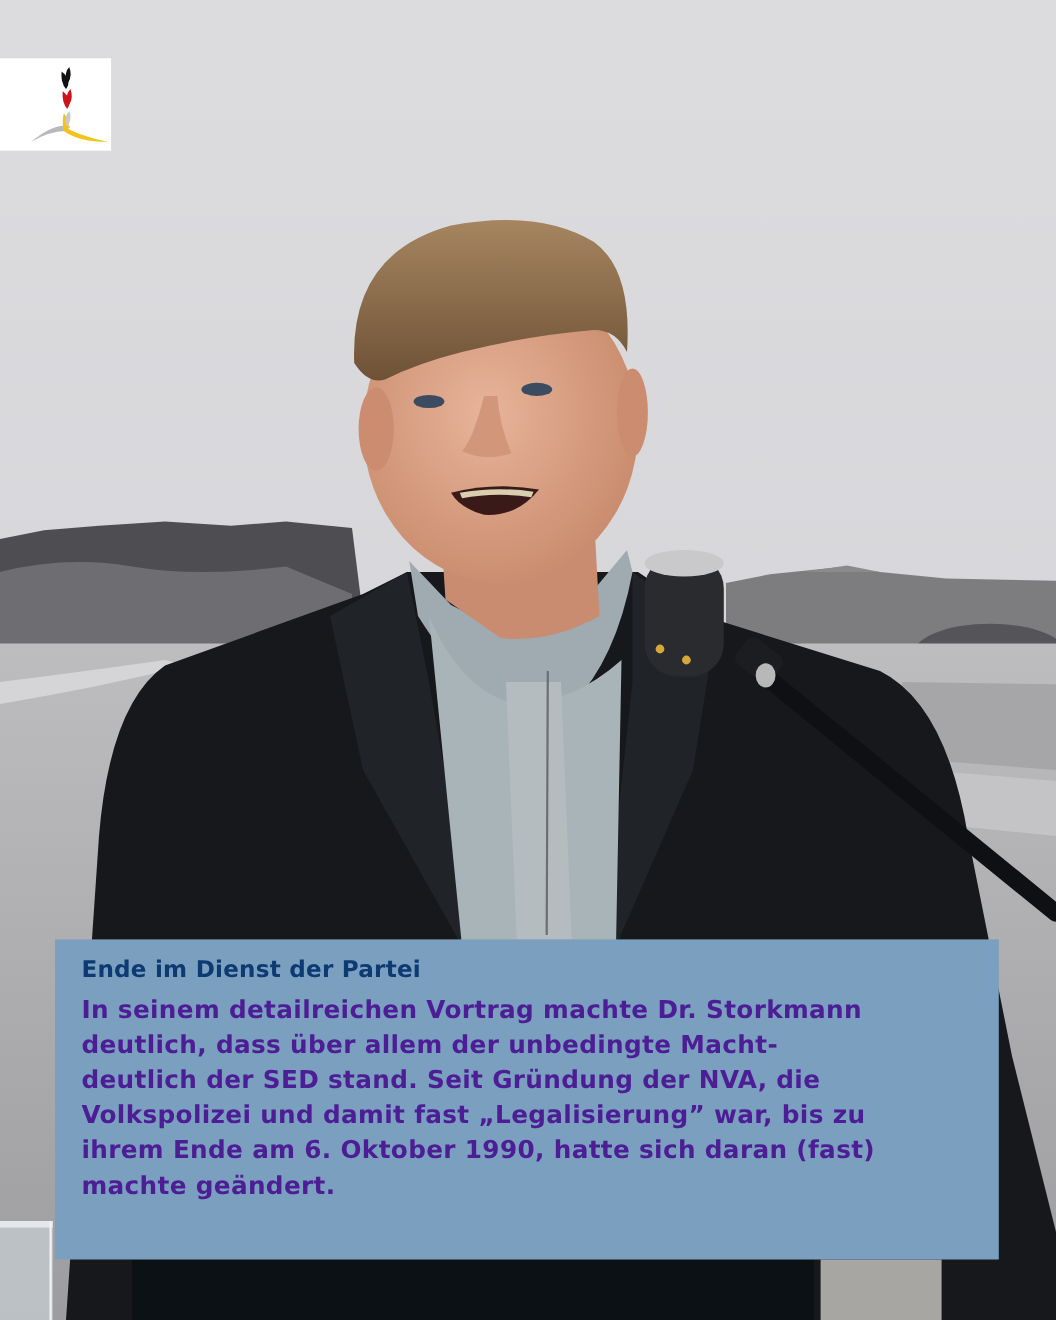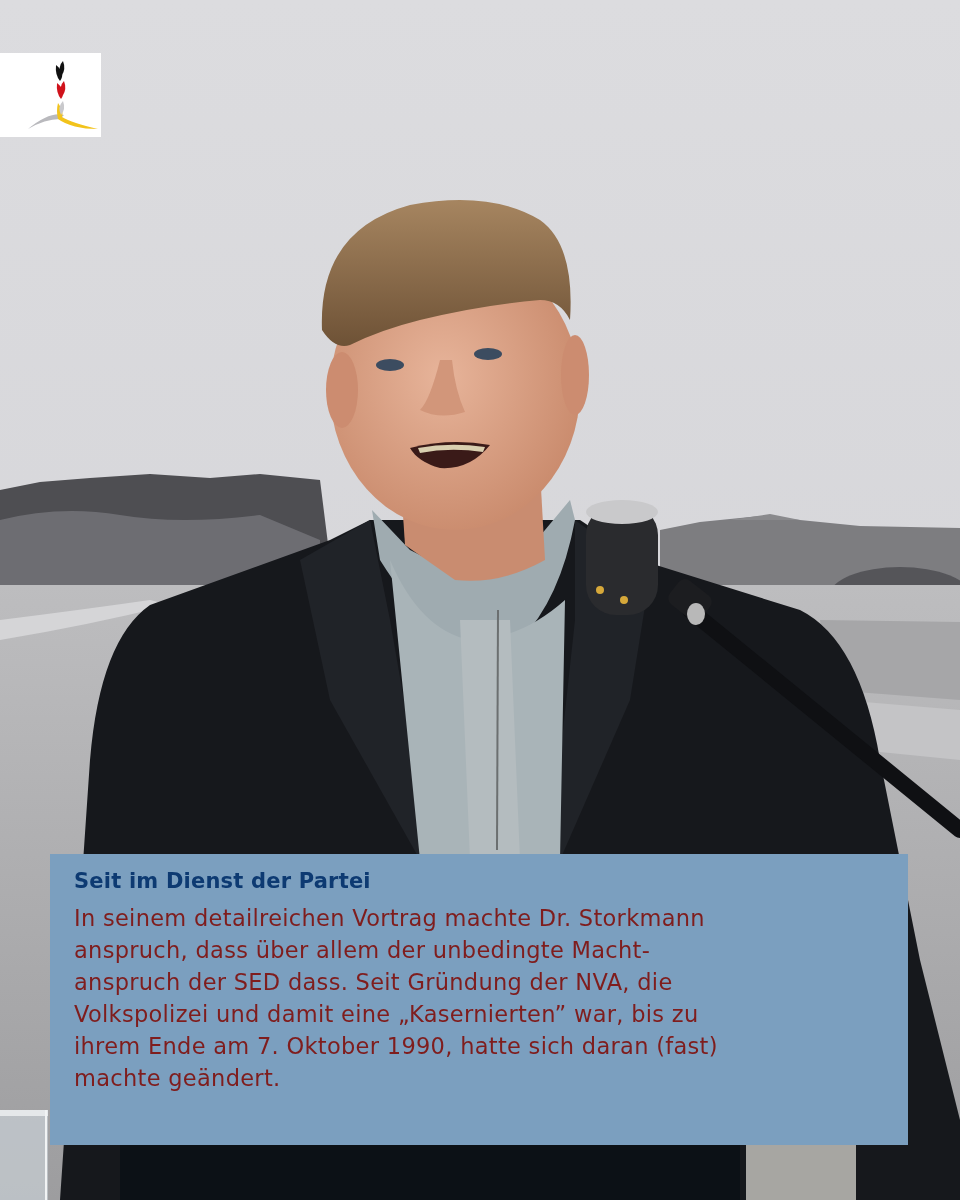--- a/index.html
+++ b/index.html
@@ -16,21 +16,21 @@
     .caption {
       position: absolute; left: 50px; top: 854px; width: 858px; height: 291px;
       background: #7b9fbf; box-sizing: border-box;
       padding: 12px 22px 0 24px;
     }
     .caption-title {
       color: #0d3a72; font-weight: bold; font-size: 21px; line-height: 30px;
       margin: 0 0 6px 0; letter-spacing: 0.2px;
     }
     .caption-body {
-      color: #7f1d1d; font-weight: normal; font-size: 22.5px; line-height: 32px;
+      color: #4c1d95; font-weight: bold; font-size: 22.5px; line-height: 32px;
       margin: 0; letter-spacing: 0.3px;
     }
     .caption-line { display: block; white-space: nowrap; }
   </style>
 </head>
 <body>
 
 <div class="scene">
   <svg width="960" height="1200" viewBox="0 0 960 1200" xmlns="http://www.w3.org/2000/svg">
     <defs>
@@ -119,22 +119,22 @@
     <path d="M56 12 Q66 20 60 28 Q55 22 56 12 Z" fill="#111111"></path>
     <path d="M63 8 Q57 14 62 22 Q66 16 63 8 Z" fill="#111111"></path>
     <path d="M57 30 Q67 38 61 46 Q56 40 57 30 Z" fill="#d0121b"></path>
     <path d="M64 28 Q58 34 63 42 Q67 36 64 28 Z" fill="#d0121b"></path>
     <path d="M58 50 Q64 58 62 64 Q72 70 98 76 Q72 76 58 66 Q56 58 58 50 Z" fill="#f2c31b"></path>
     <path d="M63 48 Q57 54 61 62 Q66 56 63 48 Z" fill="#c9c9cc"></path>
   </svg>
 </div>
 
 <div class="caption">
-  <h2 class="caption-title">Seit im Dienst der Partei</h2>
+  <h2 class="caption-title">Ende im Dienst der Partei</h2>
   <p class="caption-body">
     <span class="caption-line">In seinem detailreichen Vortrag machte Dr. Storkmann</span>
-    <span class="caption-line">anspruch, dass über allem der unbedingte Macht-</span>
-    <span class="caption-line">anspruch der SED dass. Seit Gründung der NVA, die</span>
-    <span class="caption-line">Volkspolizei und damit eine „Kasernierten” war, bis zu</span>
-    <span class="caption-line">ihrem Ende am 7. Oktober 1990, hatte sich daran (fast)</span>
+    <span class="caption-line">deutlich, dass über allem der unbedingte Macht-</span>
+    <span class="caption-line">deutlich der SED stand. Seit Gründung der NVA, die</span>
+    <span class="caption-line">Volkspolizei und damit fast „Legalisierung” war, bis zu</span>
+    <span class="caption-line">ihrem Ende am 6. Oktober 1990, hatte sich daran (fast)</span>
     <span class="caption-line">machte geändert.</span>
   </p>
 </div>
 
 </body></html>

